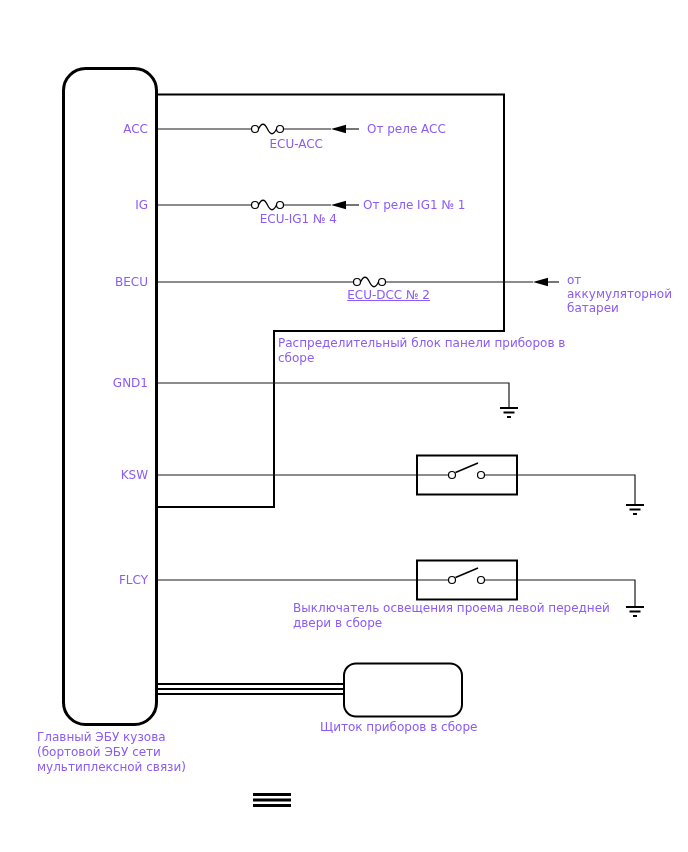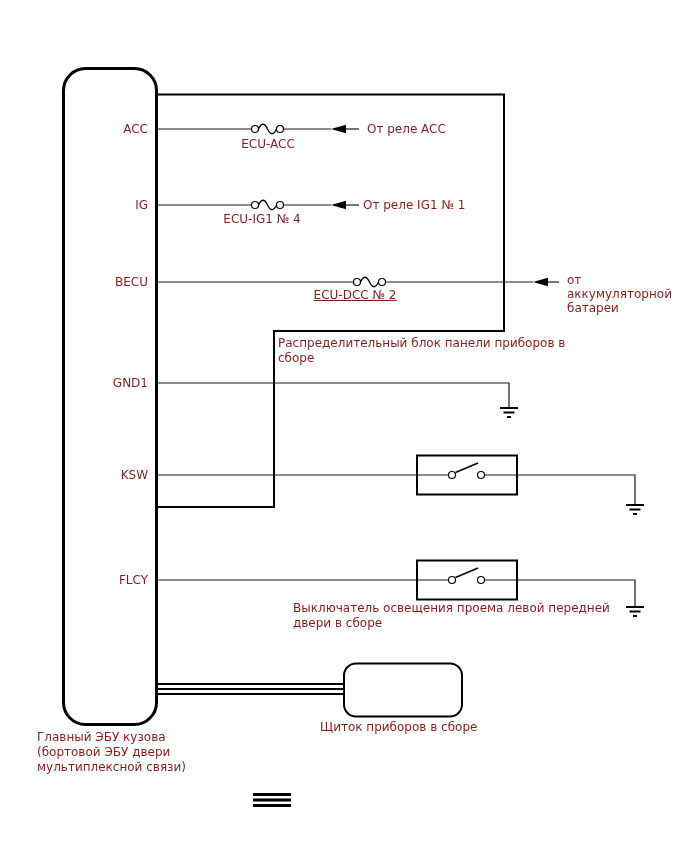--- a/index.html
+++ b/index.html
@@ -7,25 +7,25 @@
     position:relative;
     width:688px; height:852px;
     background:#ffffff;
     font-family:"DejaVu Sans", sans-serif;
     overflow:hidden;
   }
   .canvas svg { position:absolute; left:0; top:0; }
   .lbl {
     position:absolute;
     font:12px/15px "DejaVu Sans", sans-serif;
-    color:#7f1d1d;
+    color:#8b5cf6;
     white-space:pre-line;
   }
   .rt  { text-align:right; }
-  .ctr { text-align:center; }
+  .ctr { text-align:right; }
   .lh14 { line-height:14px; }
 </style>
 </head>
 <body>
 
 <div class="canvas">
 
   <svg width="688" height="852" viewBox="0 0 688 852">
 
     <rect x="63.5" y="68.5" width="93" height="656" rx="22" fill="#ffffff" stroke="#000" stroke-width="3"></rect>
@@ -137,17 +137,17 @@
   <div class="lbl" style="left:278px; top:336px;">Распределительный блок панели приборов в
 сборе</div>
 
   <div class="lbl lh14" style="left:567px; top:273px; width:120px;">от
 аккумуляторной
 батареи</div>
   <div class="lbl" style="left:293px; top:601px;">Выключатель освещения проема левой передней
 двери в сборе</div>
   <div class="lbl" style="left:320px; top:720px;">Щиток приборов в сборе</div>
   <div class="lbl" style="left:37px; top:730px;">Главный ЭБУ кузова
-(бортовой ЭБУ двери
+(бортовой ЭБУ сети
 мультиплексной связи)</div>
 
 
 </div>
 
 </body></html>

